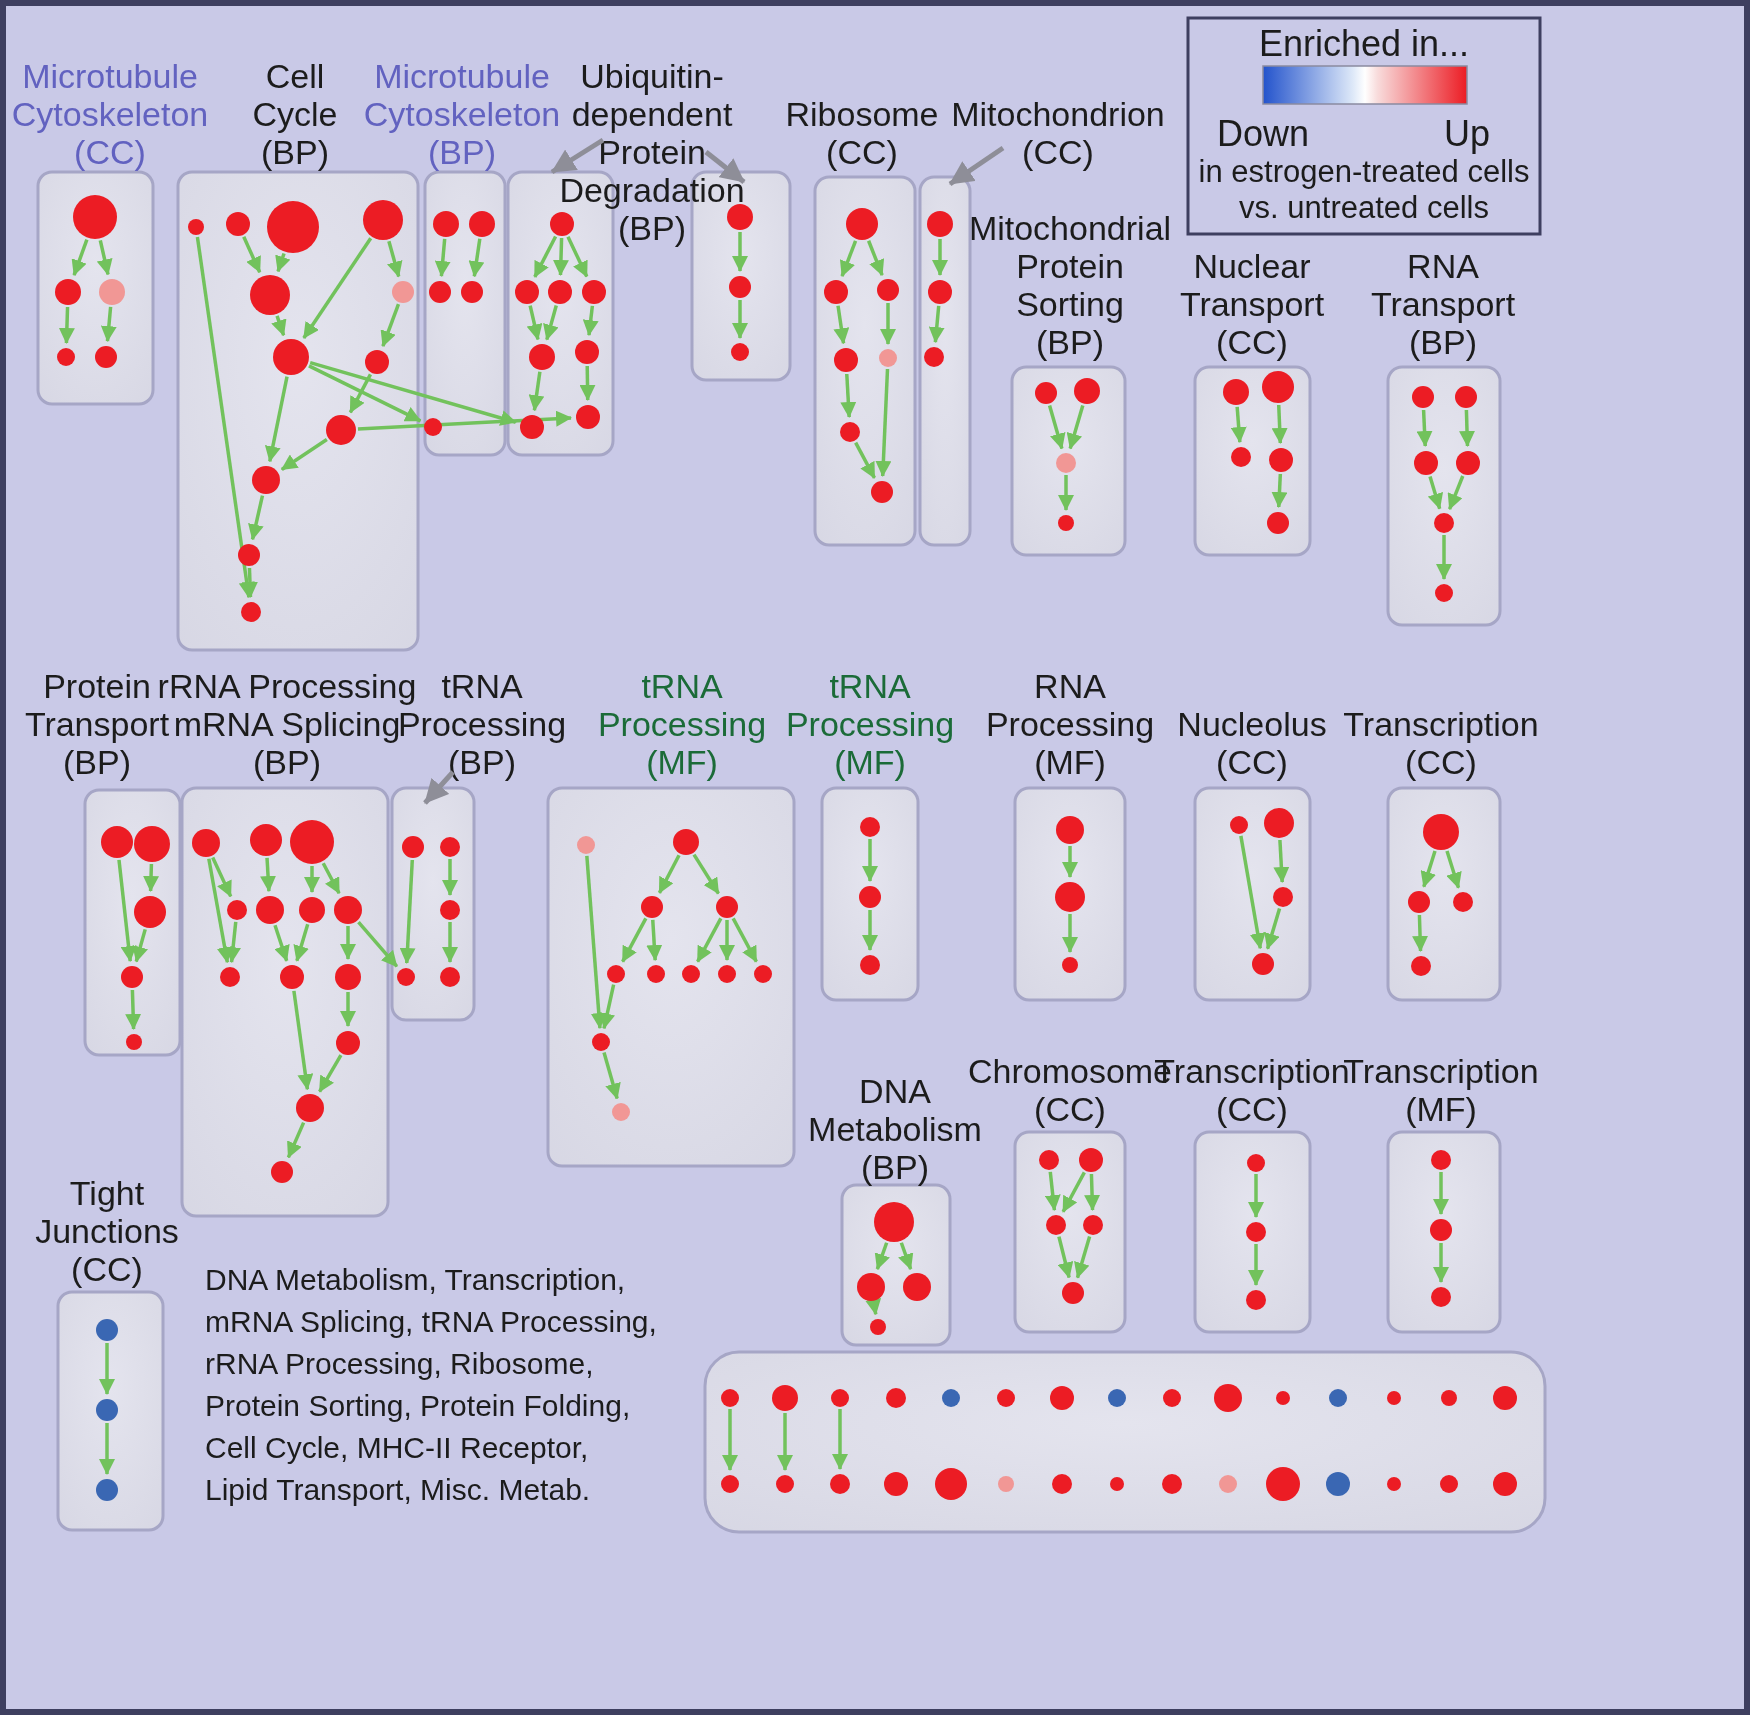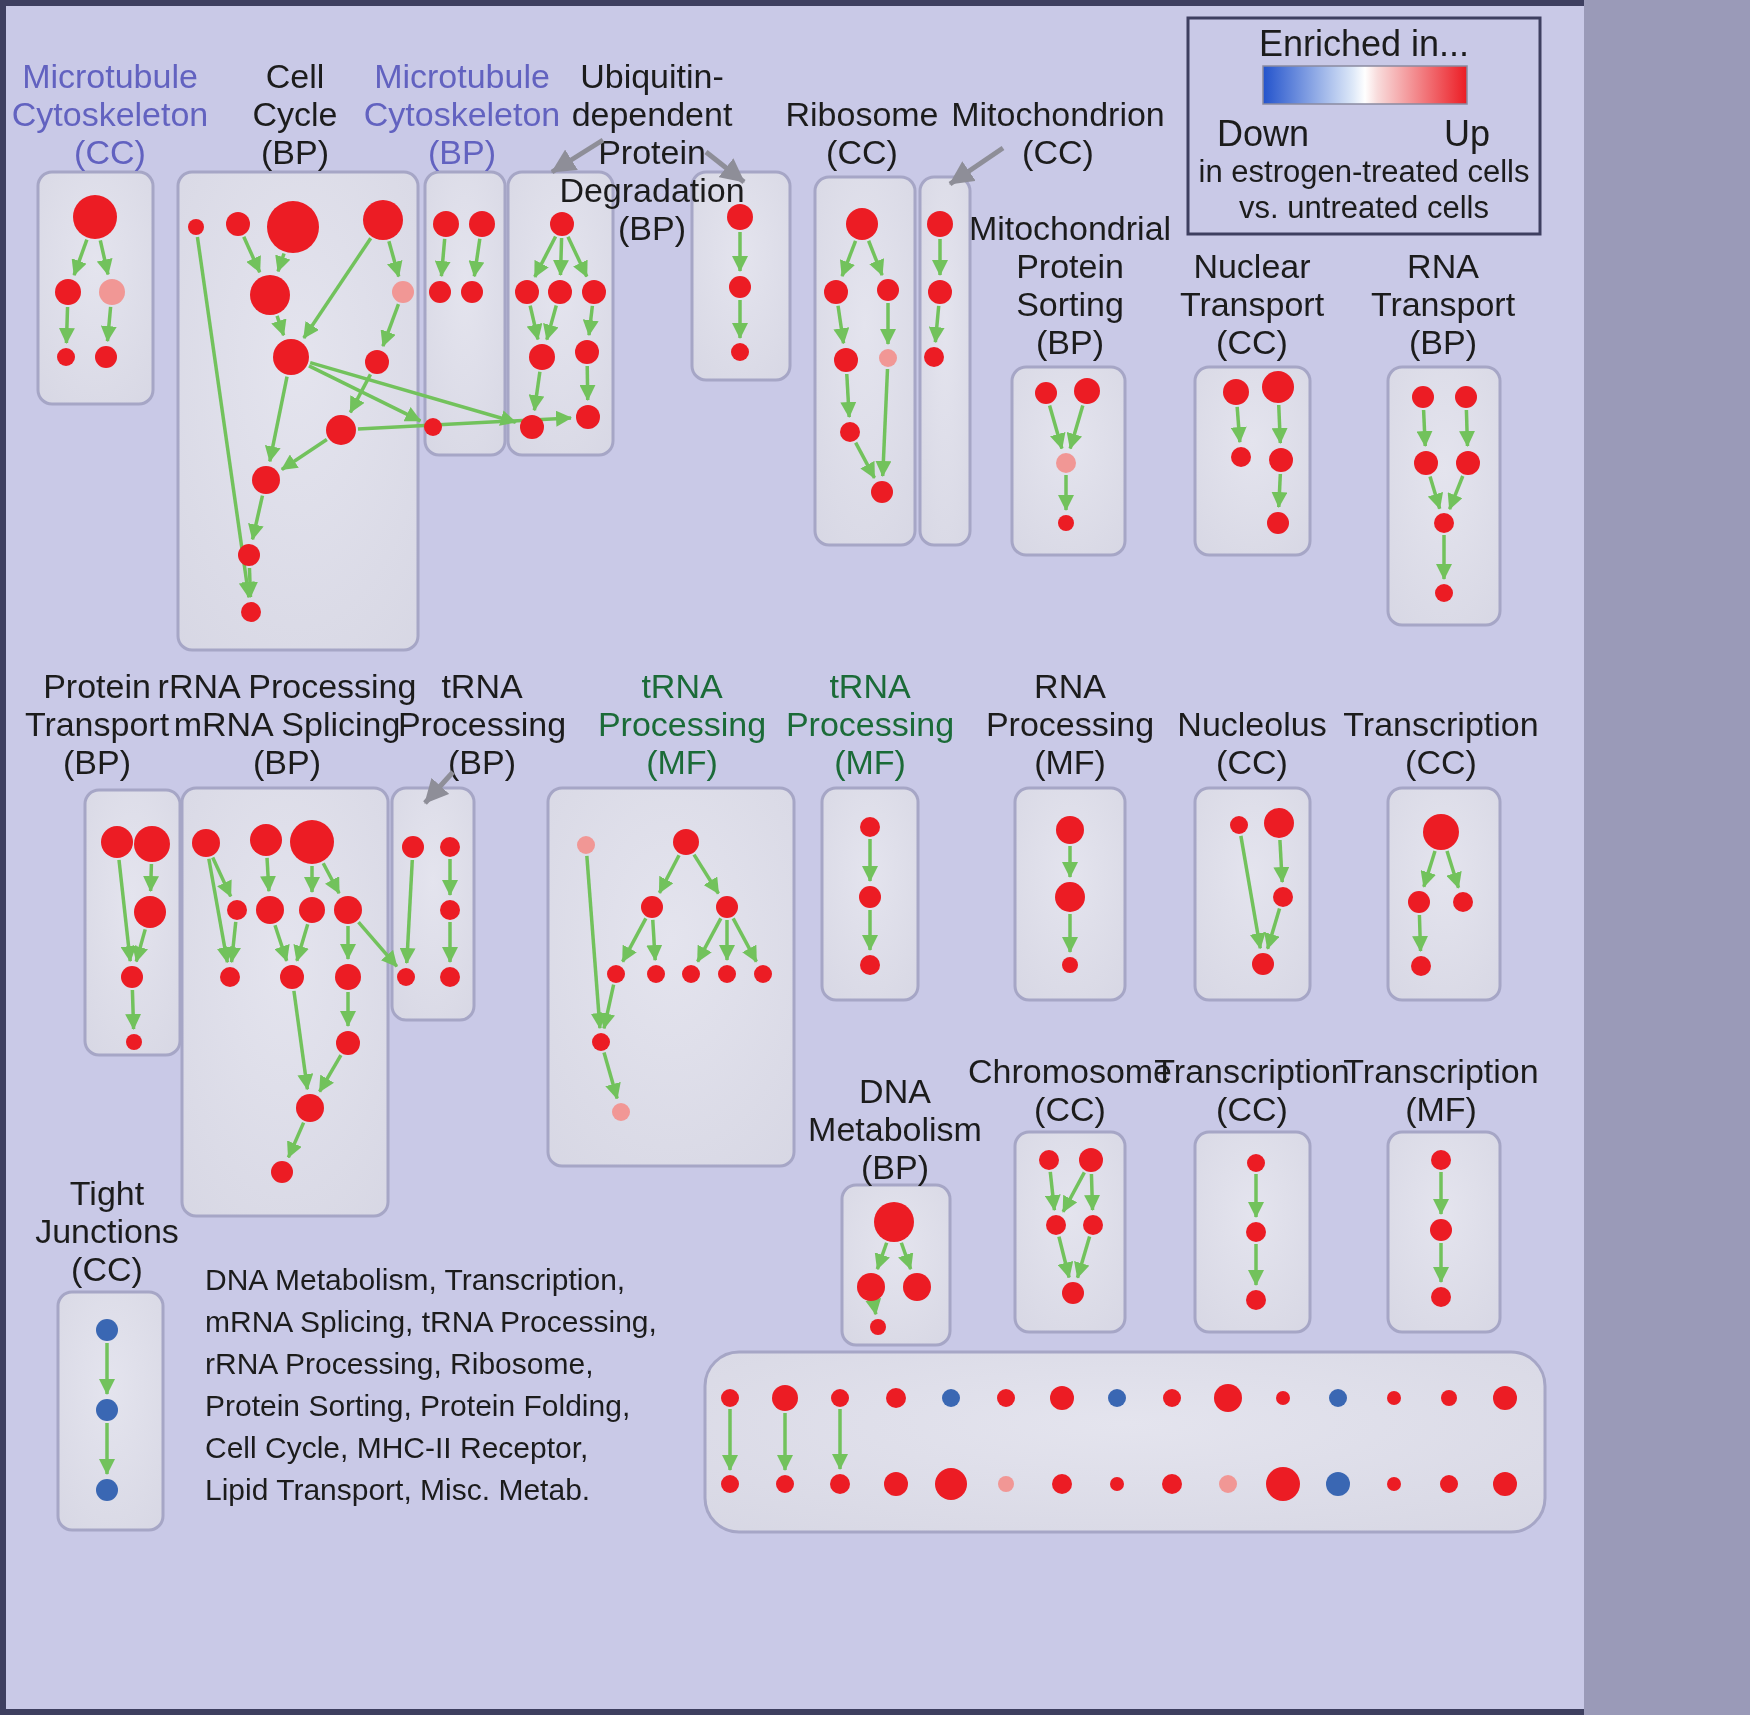--- a/index.html
+++ b/index.html
@@ -1,18 +1,18 @@
 <!DOCTYPE html>
 <html><head>
 <meta charset="utf-8">
 <style>
   html,body{margin:0;padding:0;background:#9a9ab8;}
   .figure{
     position:relative;
-    width:1584px;height:1715px;
+    width:1750px;height:1715px;
     background:#c9c9e7;
     font-family:"Liberation Sans", sans-serif;
     overflow:hidden;
   }
   svg{display:block;}
   text{font-family:"Liberation Sans", sans-serif;}
 </style>
 </head>
 <body>
 

